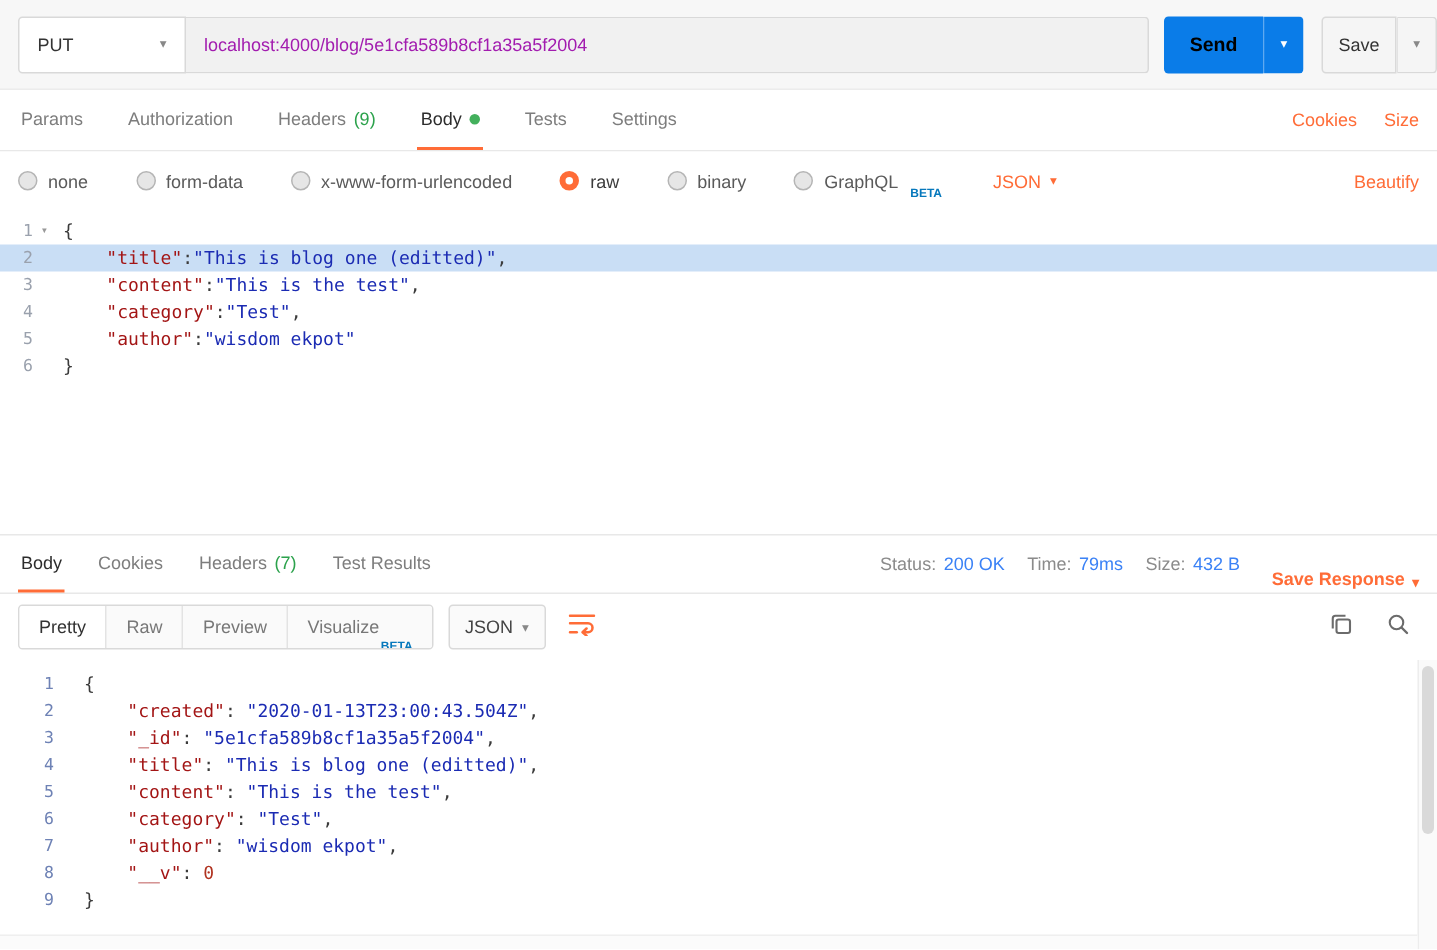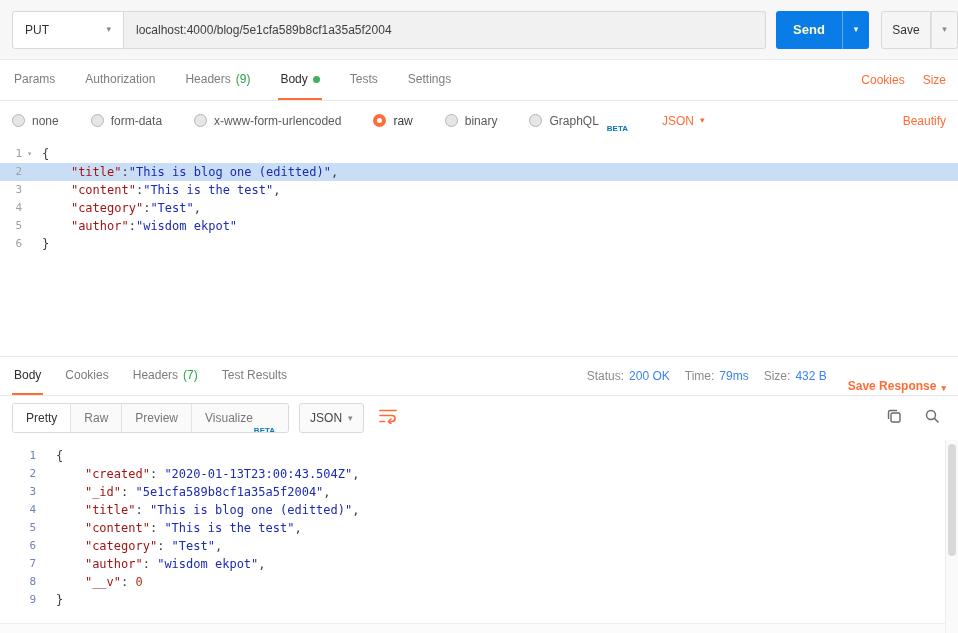--- a/index.html
+++ b/index.html
@@ -10,26 +10,26 @@
   }
   
   .top-bar { height: 60px; background:#f7f7f7; border-bottom:1px solid #ececec;
     display:flex; align-items:center; padding:0 0 0 12px; }
   .url-group { display:flex; flex:1; height:38px; }
   .method-select { width:112px; background:#fff; border:1px solid #d9d9d9;
     border-radius:3px 0 0 3px; display:flex; align-items:center;
     justify-content:space-between; padding:0 12px; font-size:12px; cursor:pointer; }
   .url-input { flex:1; background:#f1f1f1; border:1px solid #d9d9d9; border-left:none;
     border-radius:0 3px 3px 0; display:flex; align-items:center; padding:0 12px;
-    font-size:12px; color:#404040; }
+    font-size:12px; color:#a21caf; }
   .caret { font-size:9px; color:#888; line-height:1; }
   .caret.white { color:#fff; }
   .caret.orange { color:#ff6c37; }
   .send-group { display:flex; margin-left:10px; height:38px; }
-  .send-btn { background:#0a7ce8; border:none; color:#fef9c3; font-weight:bold;
+  .send-btn { background:#0a7ce8; border:none; color:#000000; font-weight:bold;
     font-size:13px; width:66px; border-radius:3px 0 0 3px; cursor:pointer;
     font-family:inherit; }
   .send-caret { background:#0a7ce8; border:none; border-left:1px solid rgba(255,255,255,.35);
     width:27px; border-radius:0 3px 3px 0; display:flex; align-items:center;
     justify-content:center; cursor:pointer; }
   .save-group { display:flex; margin-left:12px; height:38px; }
   .save-btn { background:#f5f5f5; border:1px solid #d9d9d9; font-size:12px; color:#333;
     width:50px; border-radius:3px 0 0 3px; cursor:pointer; font-family:inherit; }
   .save-caret { background:#f5f5f5; border:1px solid #d9d9d9; border-left:1px solid #e2e2e2;
     width:27px; border-radius:0 3px 3px 0; display:flex; align-items:center;

